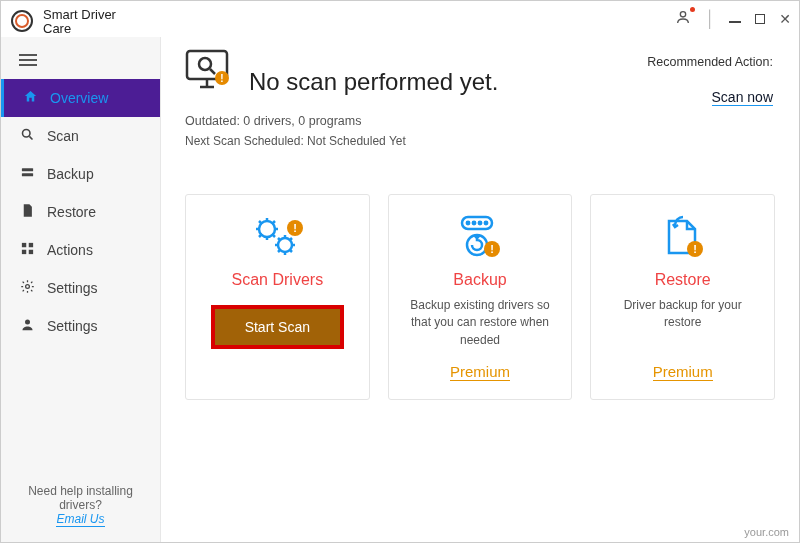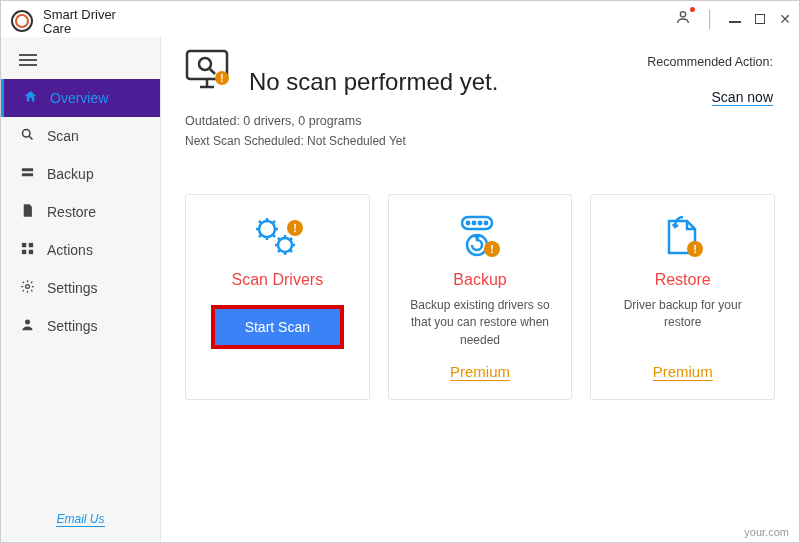--- a/index.html
+++ b/index.html
@@ -42,21 +42,21 @@
   .rec-link { color:#0f172a; border-bottom:1.5px solid #1996f0; display:inline-block; margin-top:20px; font-size:14px;}
   .meta { font-size:12.5px; color:#555; margin-top:18px; margin-bottom:4px;}
   .meta2 { font-size:12px; color:#555; margin-top:6px;}
 
   .cards { display:flex; gap:18px; margin-top:46px;}
   .card { flex:1; border:1px solid #e4e4e4; border-radius:3px; text-align:center; padding:16px 12px 18px; font-size:12px; color:#555; min-height:188px; display:flex; flex-direction:column; align-items:center;}
   .card-ic { height:54px; display:flex; align-items:center; justify-content:center;}
   .card-title { font-size:16px; color:#ef4444; margin:6px 0 8px;}
   .card-desc { line-height:1.45; flex:1;}
   .premium { color:#e59400; border-bottom:1.5px solid #e59400; display:inline-block; margin-top:14px; font-size:15px;}
-  .start-btn { background:#3b82f6; color:#fff; font-size:14px; padding:10px 30px; border:none; cursor:pointer;}
+  .start-btn { background:#a16207; color:#fff; font-size:14px; padding:10px 30px; border:none; cursor:pointer;}
   .red-frame { border:4px solid #d90000; display:inline-block; margin-top:8px;}
 
   .watermark { position:absolute; bottom:4px; right:10px; font-size:11px; color:#999;}
   .alert-badge { fill:#e58a00; }
 </style>
 </head>
 <body>
 
 <div class="window">
 
@@ -150,20 +150,21 @@
           <span class="nav-ic">
             <svg width="15" height="15" viewBox="0 0 24 24" fill="#444">
                 <circle cx="12" cy="8" r="4"></circle>
                 <path d="M4 21c0-4 4-6 8-6s8 2 8 6z"></path>
               </svg>
           </span>
           <span>Settings</span>
         </div>
       </div>
       <div class="footer">
+        <div>Need help installing drivers?</div>
         <a href="#">Email Us</a>
       </div>
     </div>
 
     <div class="main">
       <div class="scan-head">
         <div class="monitor-ic">
           <svg width="46" height="42" viewBox="0 0 46 42">
             <rect x="2" y="2" width="40" height="28" rx="3" fill="none" stroke="#333" stroke-width="2.5"></rect>
             <line x1="15" y1="38" x2="29" y2="38" stroke="#333" stroke-width="2.5"></line>

